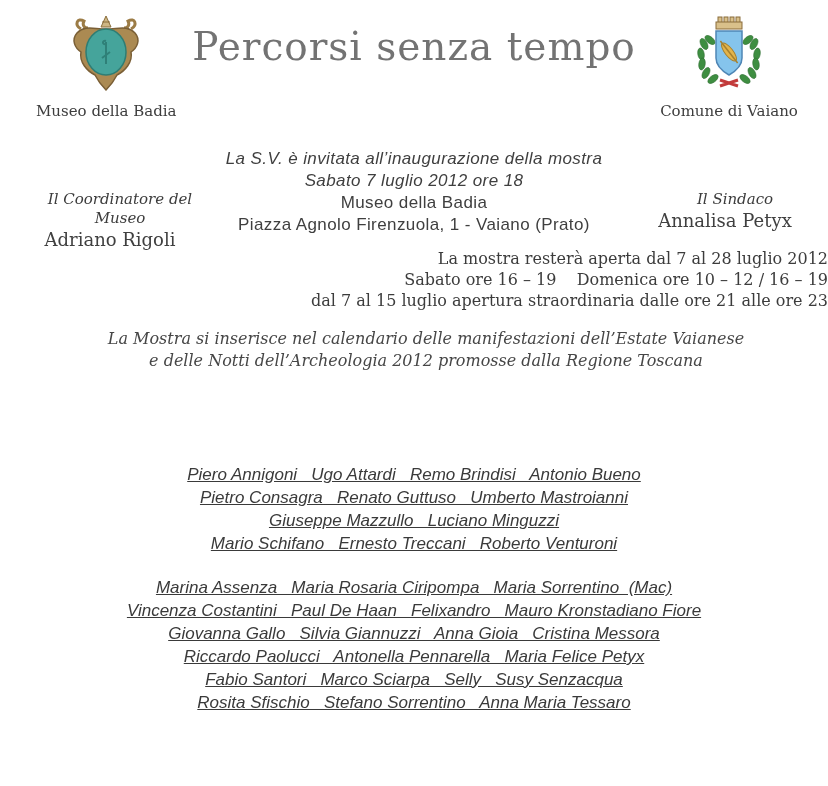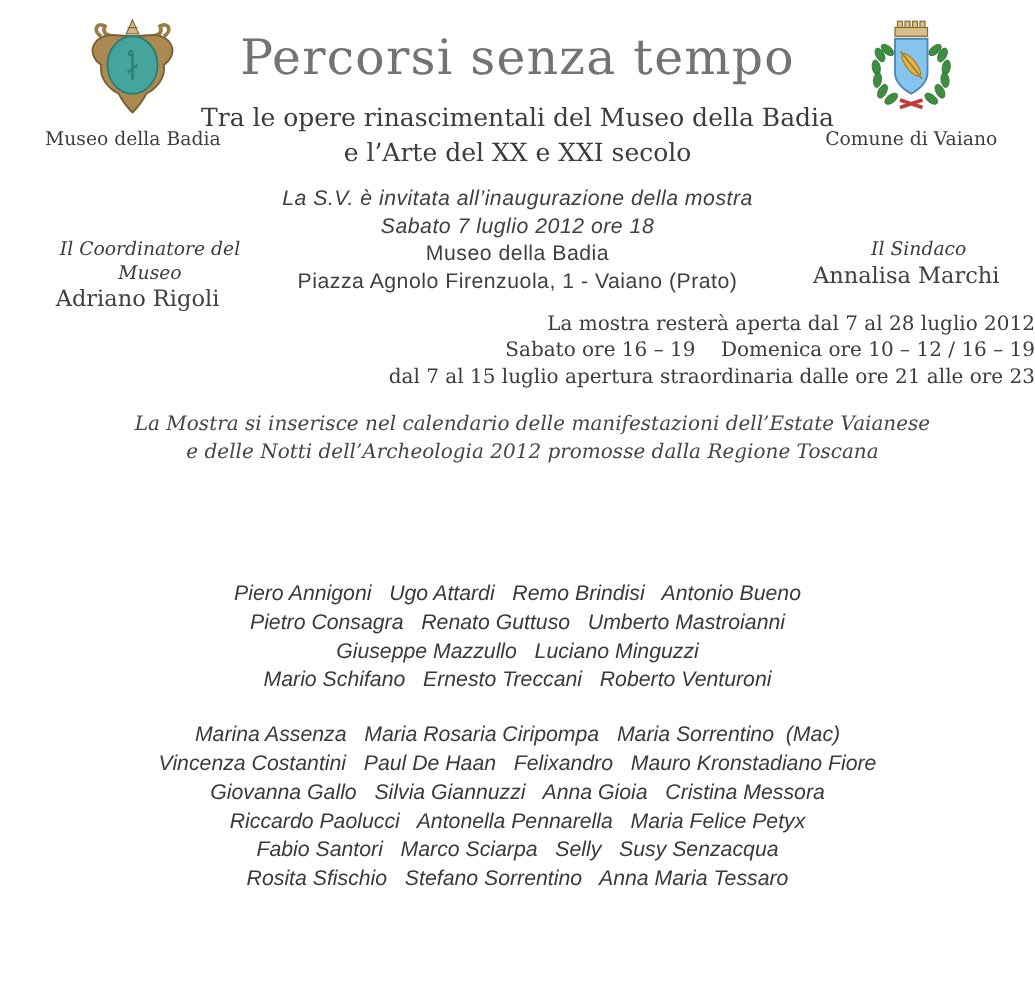--- a/index.html
+++ b/index.html
@@ -69,20 +69,21 @@
     color:#464646;
   }
   
   .artists{
     position:absolute;left:0;width:100%;
     text-align:center;
     font-family:"Liberation Sans", sans-serif;
     font-style:italic;
     font-size:17px;line-height:23px;
     color:#3a3a3a;
+    text-decoration:underline;
   }
   .artists-historical{top:463px;}
   .artists-contemporary{top:576px;}
   .prewrap{white-space:pre-wrap;}
 </style>
 </head>
 <body>
 
 <div class="page">
 
@@ -140,39 +141,35 @@
         <g transform="rotate(-38 39 38)">
           <ellipse cx="39" cy="38" rx="4" ry="11" fill="#e3b44a" stroke="#a5802f" stroke-width="1"></ellipse>
           <line x1="39" y1="24" x2="39" y2="52" stroke="#a5802f" stroke-width="1.5"></line>
         </g>
       </svg>
     </span>
     <div class="label">Comune di Vaiano</div>
   </div>
 
   <div class="title">Percorsi senza tempo</div>
-  <div class="subtitle">
-    <div>Tra le opere rinascimentali del Museo della Badia</div>
-    <div>e l’Arte del XX e XXI secolo</div>
-  </div>
 
   <div class="invitation">
     <div class="ital">La S.V. è invitata all’inaugurazione della mostra</div>
     <div class="ital">Sabato 7 luglio 2012 ore 18</div>
     <div>Museo della Badia</div>
     <div>Piazza Agnolo Firenzuola, 1 - Vaiano (Prato)</div>
   </div>
 
   <div class="signature signature-left">
     <div class="role">Il Coordinatore del Museo</div>
     <div class="name">Adriano Rigoli</div>
   </div>
   <div class="signature signature-right">
     <div class="role">Il Sindaco</div>
-    <div class="name">Annalisa Marchi</div>
+    <div class="name">Annalisa Petyx</div>
   </div>
 
   <div class="hours">
     <div>La mostra resterà aperta dal 7 al 28 luglio 2012</div>
     <div class="prewrap">Sabato ore 16 – 19    Domenica ore 10 – 12 / 16 – 19</div>
     <div>dal 7 al 15 luglio apertura straordinaria dalle ore 21 alle ore 23</div>
   </div>
 
   <div class="note">
     <div>La Mostra si inserisce nel calendario delle manifestazioni dell’Estate Vaianese</div>

